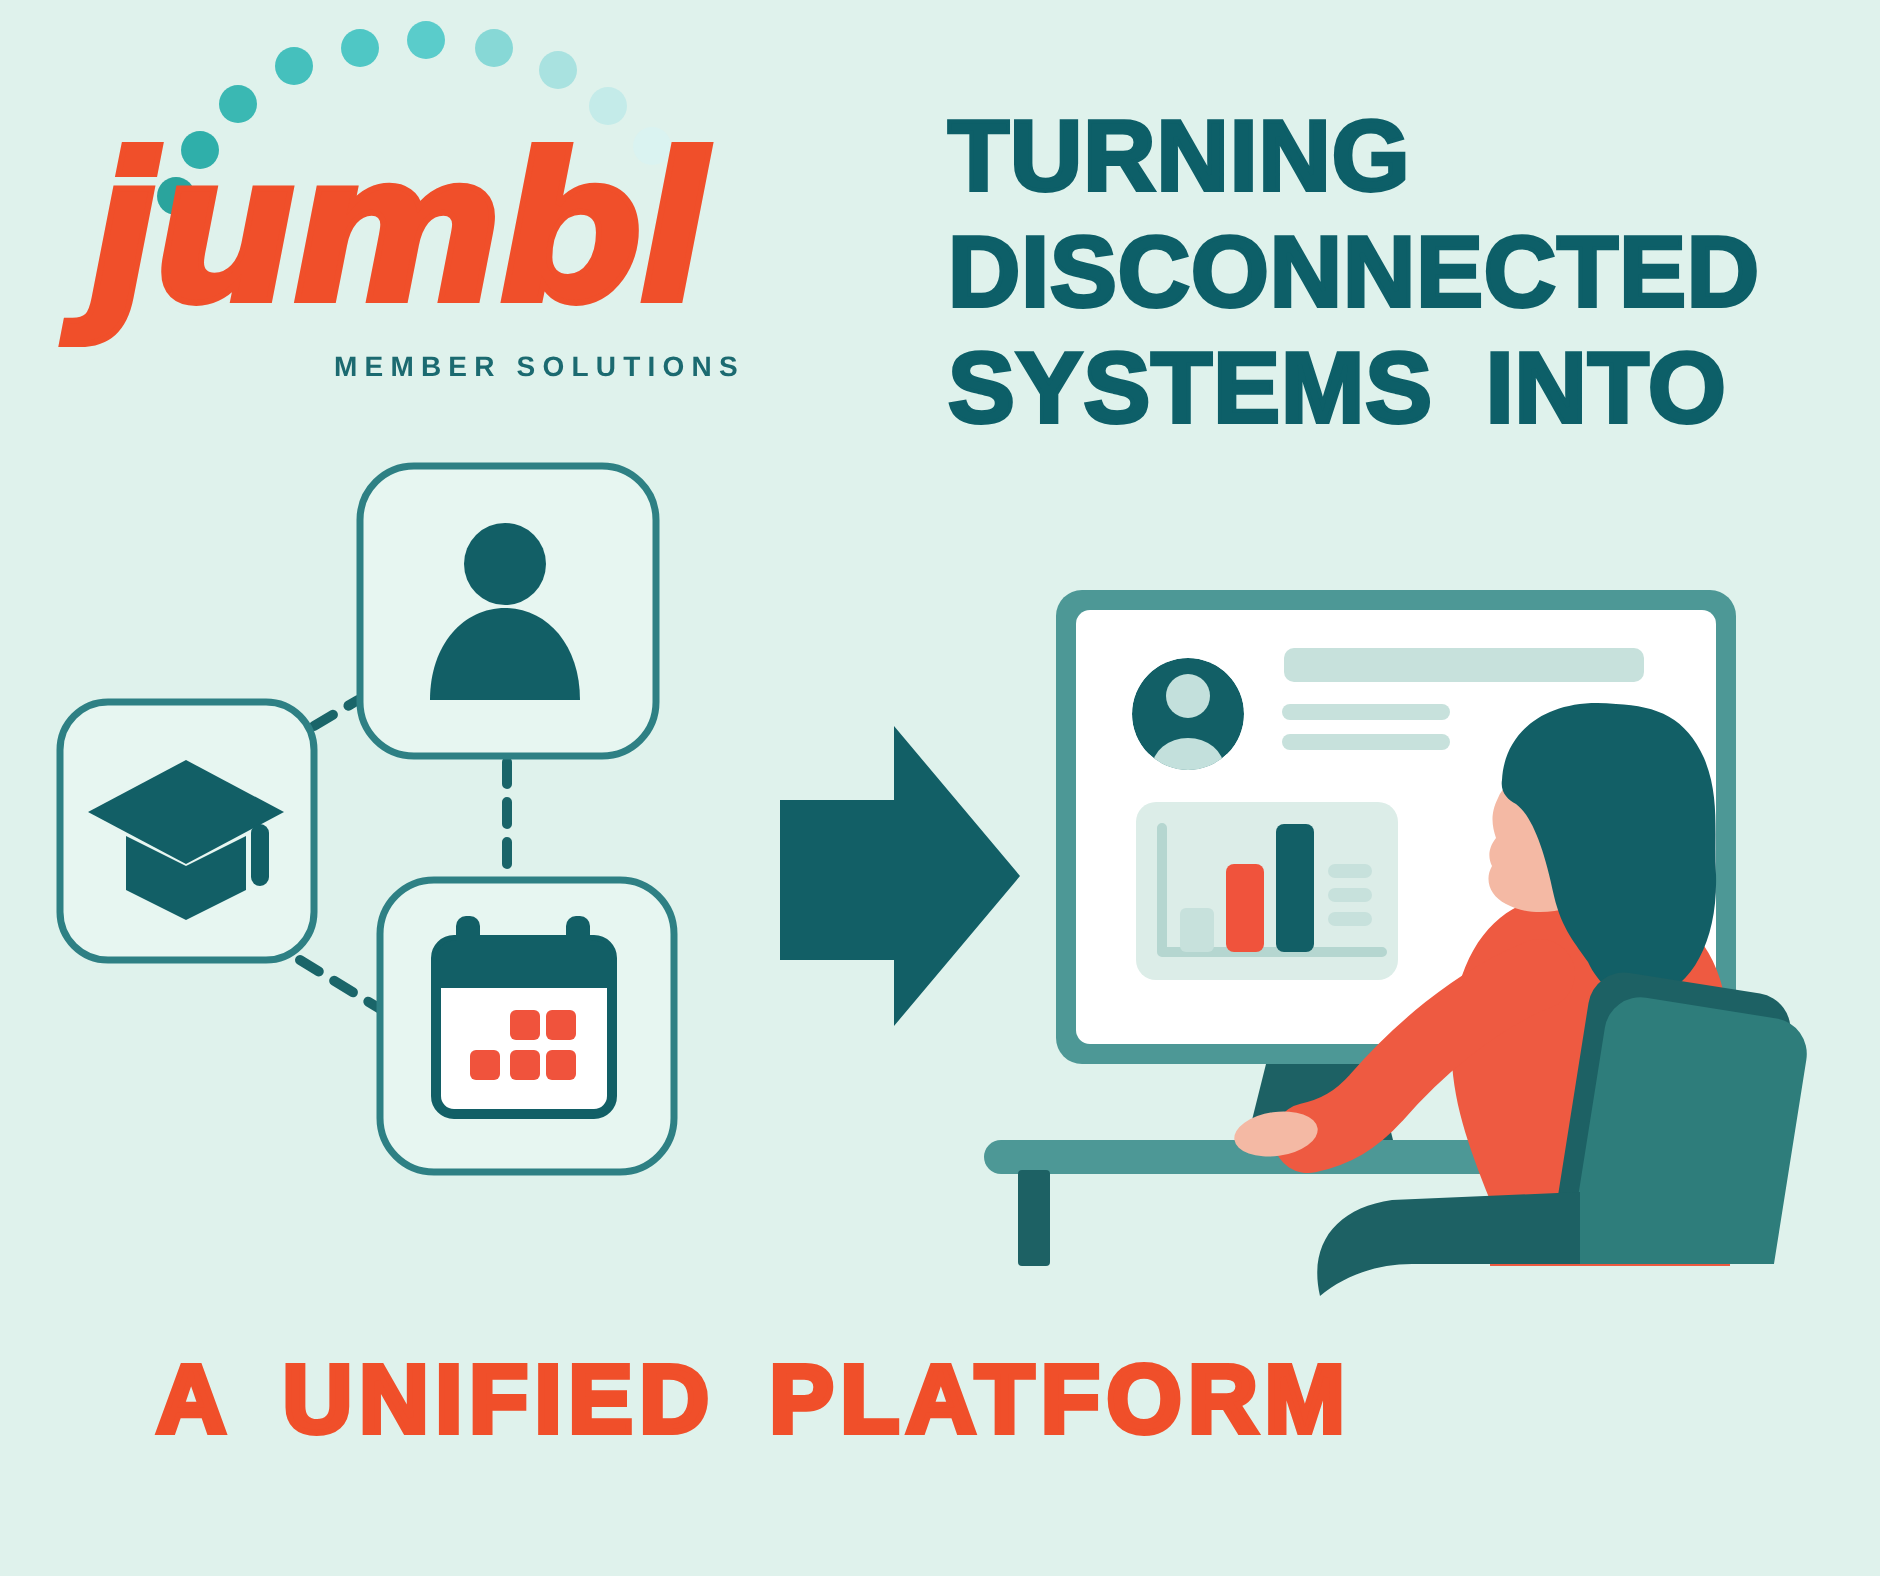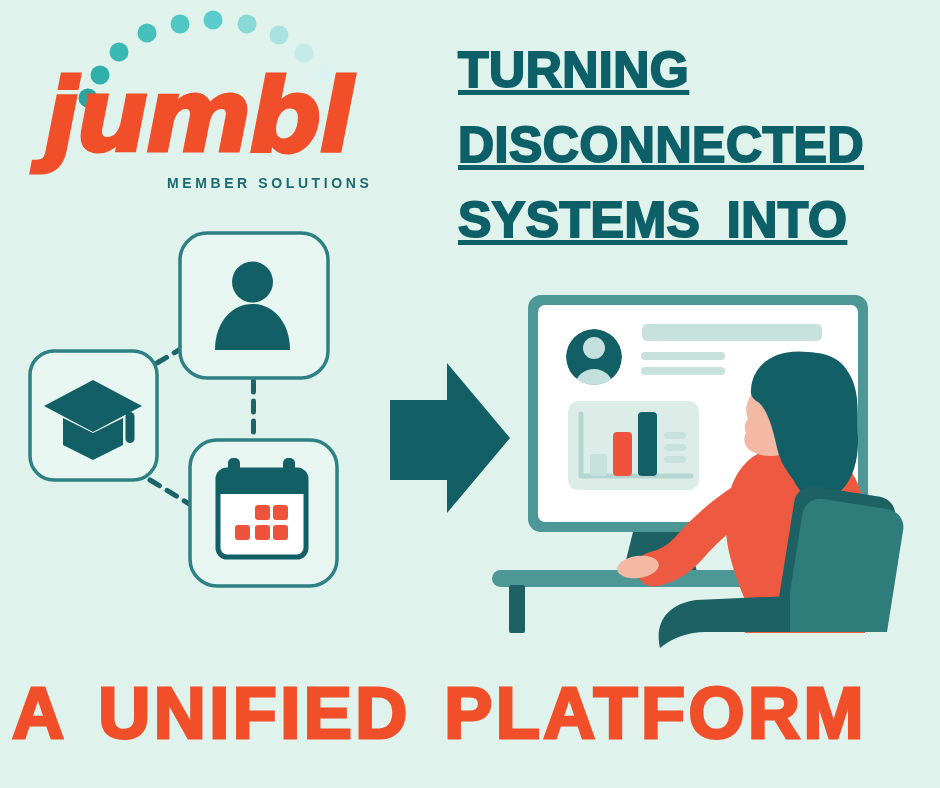--- a/index.html
+++ b/index.html
@@ -18,32 +18,31 @@
     font-style:italic;font-weight:700;font-size:102px;line-height:104px;
     letter-spacing:-3px;color:var(--orange);
     -webkit-text-stroke:3px var(--orange);
   }
   .tagline{
     position:absolute;left:148px;top:175px;
     font-size:14px;font-weight:700;letter-spacing:3.6px;
     color:var(--tagline);white-space:nowrap;padding-left:19px;
   }
   .headline{
-    position:absolute;left:458px;top:33px;margin:0;
-    font-size:50px;line-height:75px;font-weight:700;
+    position:absolute;left:458px;top:33px;margin:16px;
+    font-size:50px;line-height:58px;font-weight:700;
     letter-spacing:.5px;word-spacing:12px;
     color:var(--headline-teal);
     -webkit-text-stroke:2px var(--headline-teal);
     white-space:pre-line;
-    text-decoration:underline;
   }
   .footer-title{
-    position:absolute;left:0;right:0;top:664px;margin:12px;
+    position:absolute;left:0;right:0;top:664px;margin:0;
     text-align:center;
-    font-size:72px;line-height:74px;font-weight:700;
+    font-size:48px;line-height:74px;font-weight:700;
     letter-spacing:3.5px;word-spacing:10px;
     color:var(--orange);
     -webkit-text-stroke:3px var(--orange);
     white-space:nowrap;
   }
 
   
   .f-dark{fill:var(--teal-dark);}   .f-mid{fill:var(--teal-mid);}
   .f-deep{fill:var(--teal-deep);}   .f-chair{fill:var(--teal-chair);}   .f-white{fill:var(--screen-white);}
   .f-light{fill:var(--screen-light);} .f-panel{fill:var(--screen-panel);}

